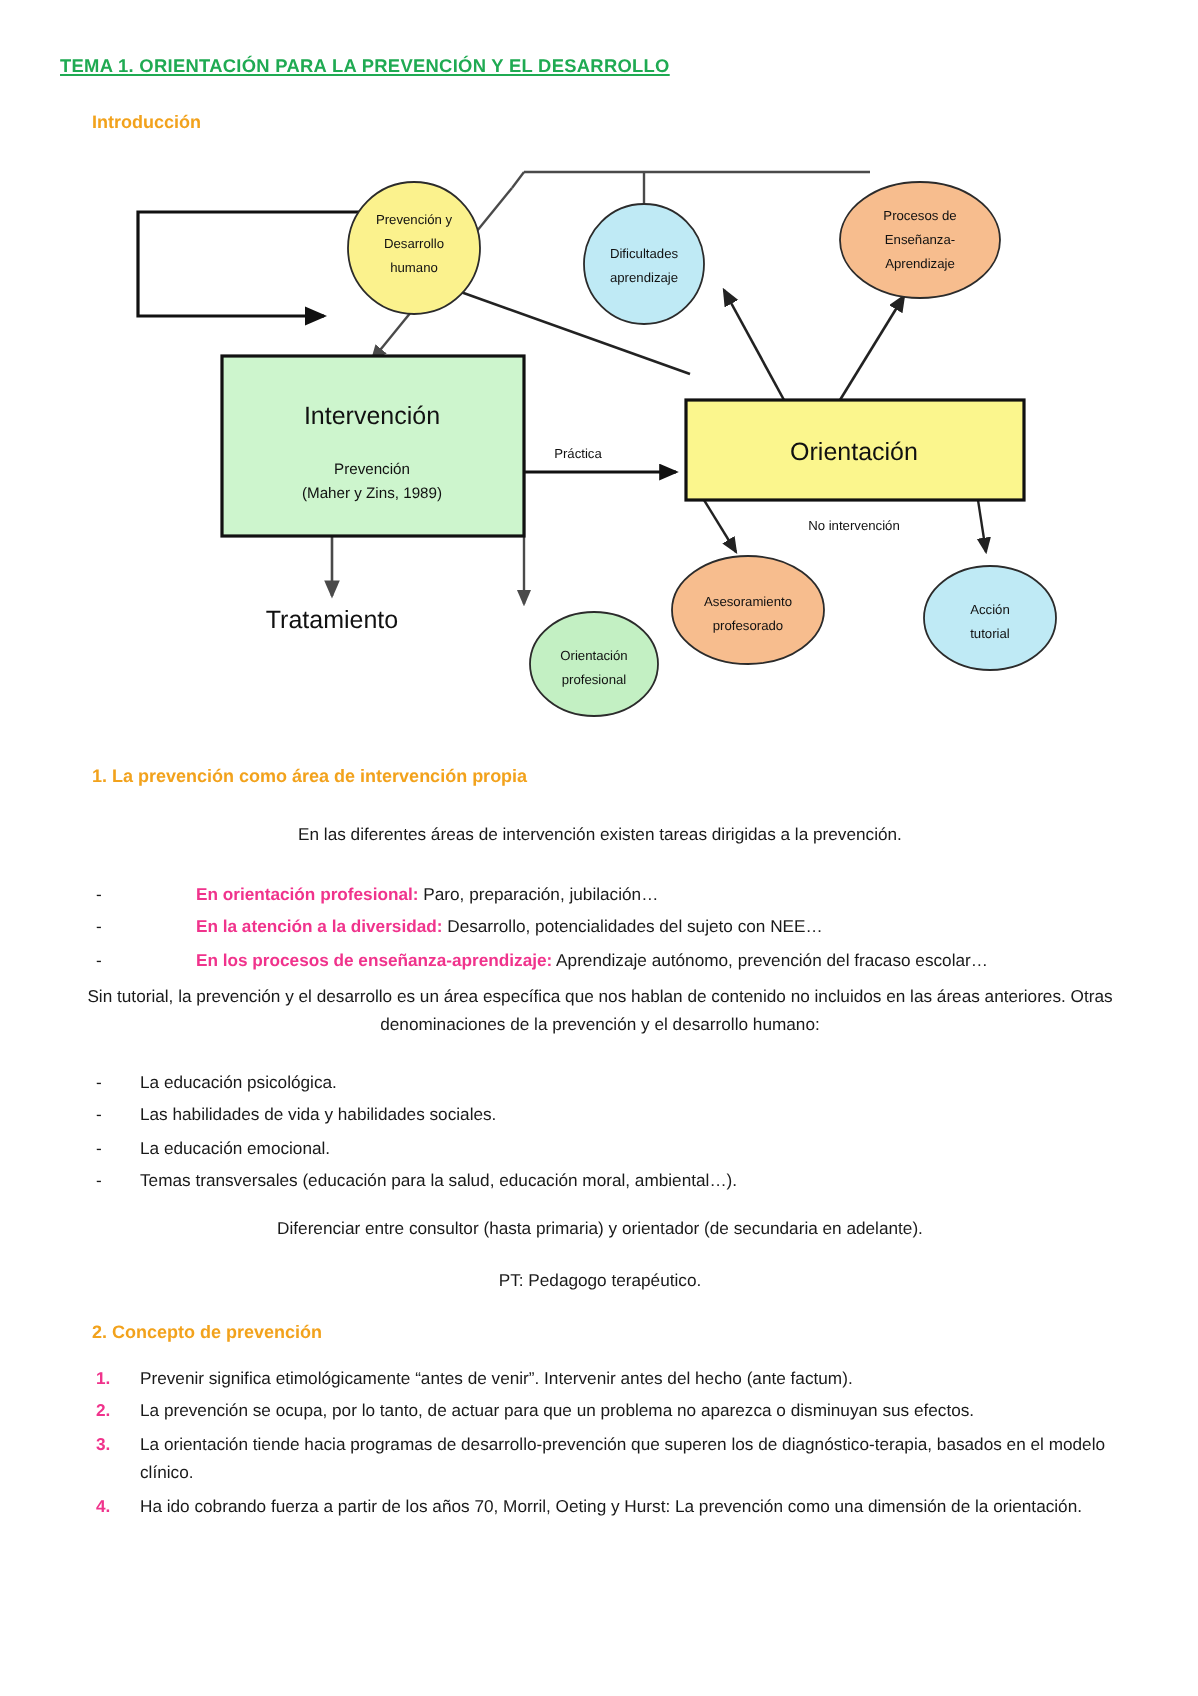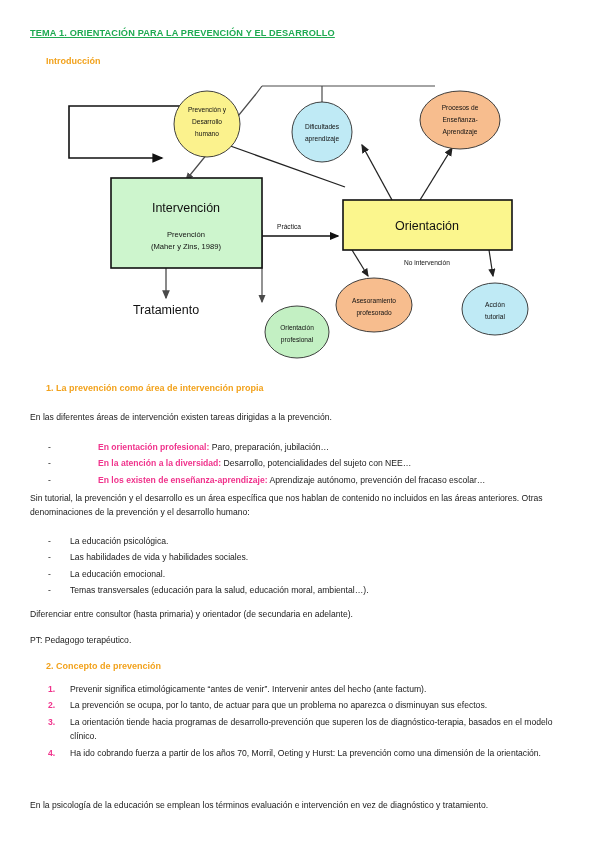--- a/index.html
+++ b/index.html
@@ -45,21 +45,21 @@
     white-space: nowrap;
     margin-left: 16px;
   }
   .para {
     position: absolute;
     left: 30px;
     width: 540px;
     font-size: 8.6px;
     line-height: 1.62;
     color: #1a1a1a;
-    text-align: left;
+    text-align: center;
   }
   .bullet-list {
     position: absolute;
     left: 48px;
     width: 525px;
     font-size: 8.6px;
     line-height: 1.72;
   }
   .bl-row {
     display: flex;
@@ -238,21 +238,21 @@
     <div class="bl-row">
       <span class="bl-mark">-</span>
       <span class="bl-body"><span class="lead">En orientación profesional:</span><span> Paro, preparación, jubilación…</span></span>
     </div>
     <div class="bl-row">
       <span class="bl-mark">-</span>
       <span class="bl-body"><span class="lead">En la atención a la diversidad:</span><span> Desarrollo, potencialidades del sujeto con NEE…</span></span>
     </div>
     <div class="bl-row">
       <span class="bl-mark">-</span>
-      <span class="bl-body"><span class="lead">En los existen de enseñanza-aprendizaje:</span><span> Aprendizaje autónomo, prevención del fracaso escolar…</span></span>
+      <span class="bl-body"><span class="lead">En los procesos de enseñanza-aprendizaje:</span><span> Aprendizaje autónomo, prevención del fracaso escolar…</span></span>
     </div>
   </div>
 
   <div class="para" style="top:492px">Sin tutorial, la prevención y el desarrollo es un área específica que nos hablan de contenido no incluidos en las áreas anteriores. Otras denominaciones de la prevención y el desarrollo humano:</div>
 
   <div class="bullet-list" style="top:534px">
     <div class="bl-row">
       <span class="bl-mark">-</span>
       <span class="bl-body">La educación psicológica.</span>
     </div>
@@ -287,15 +287,14 @@
     <div class="bl-row">
       <span class="bl-mark pinkmark">3.</span>
       <span class="bl-body">La orientación tiende hacia programas de desarrollo-prevención que superen los de diagnóstico-terapia, basados en el modelo clínico.</span>
     </div>
     <div class="bl-row">
       <span class="bl-mark pinkmark">4.</span>
       <span class="bl-body">Ha ido cobrando fuerza a partir de los años 70, Morril, Oeting y Hurst: La prevención como una dimensión de la orientación.</span>
     </div>
   </div>
 
-  <div class="para" style="top:799px">En la psicología de la educación se emplean los términos evaluación e intervención en vez de diagnóstico y tratamiento.</div>
 
 </div>
 
 </body></html>

